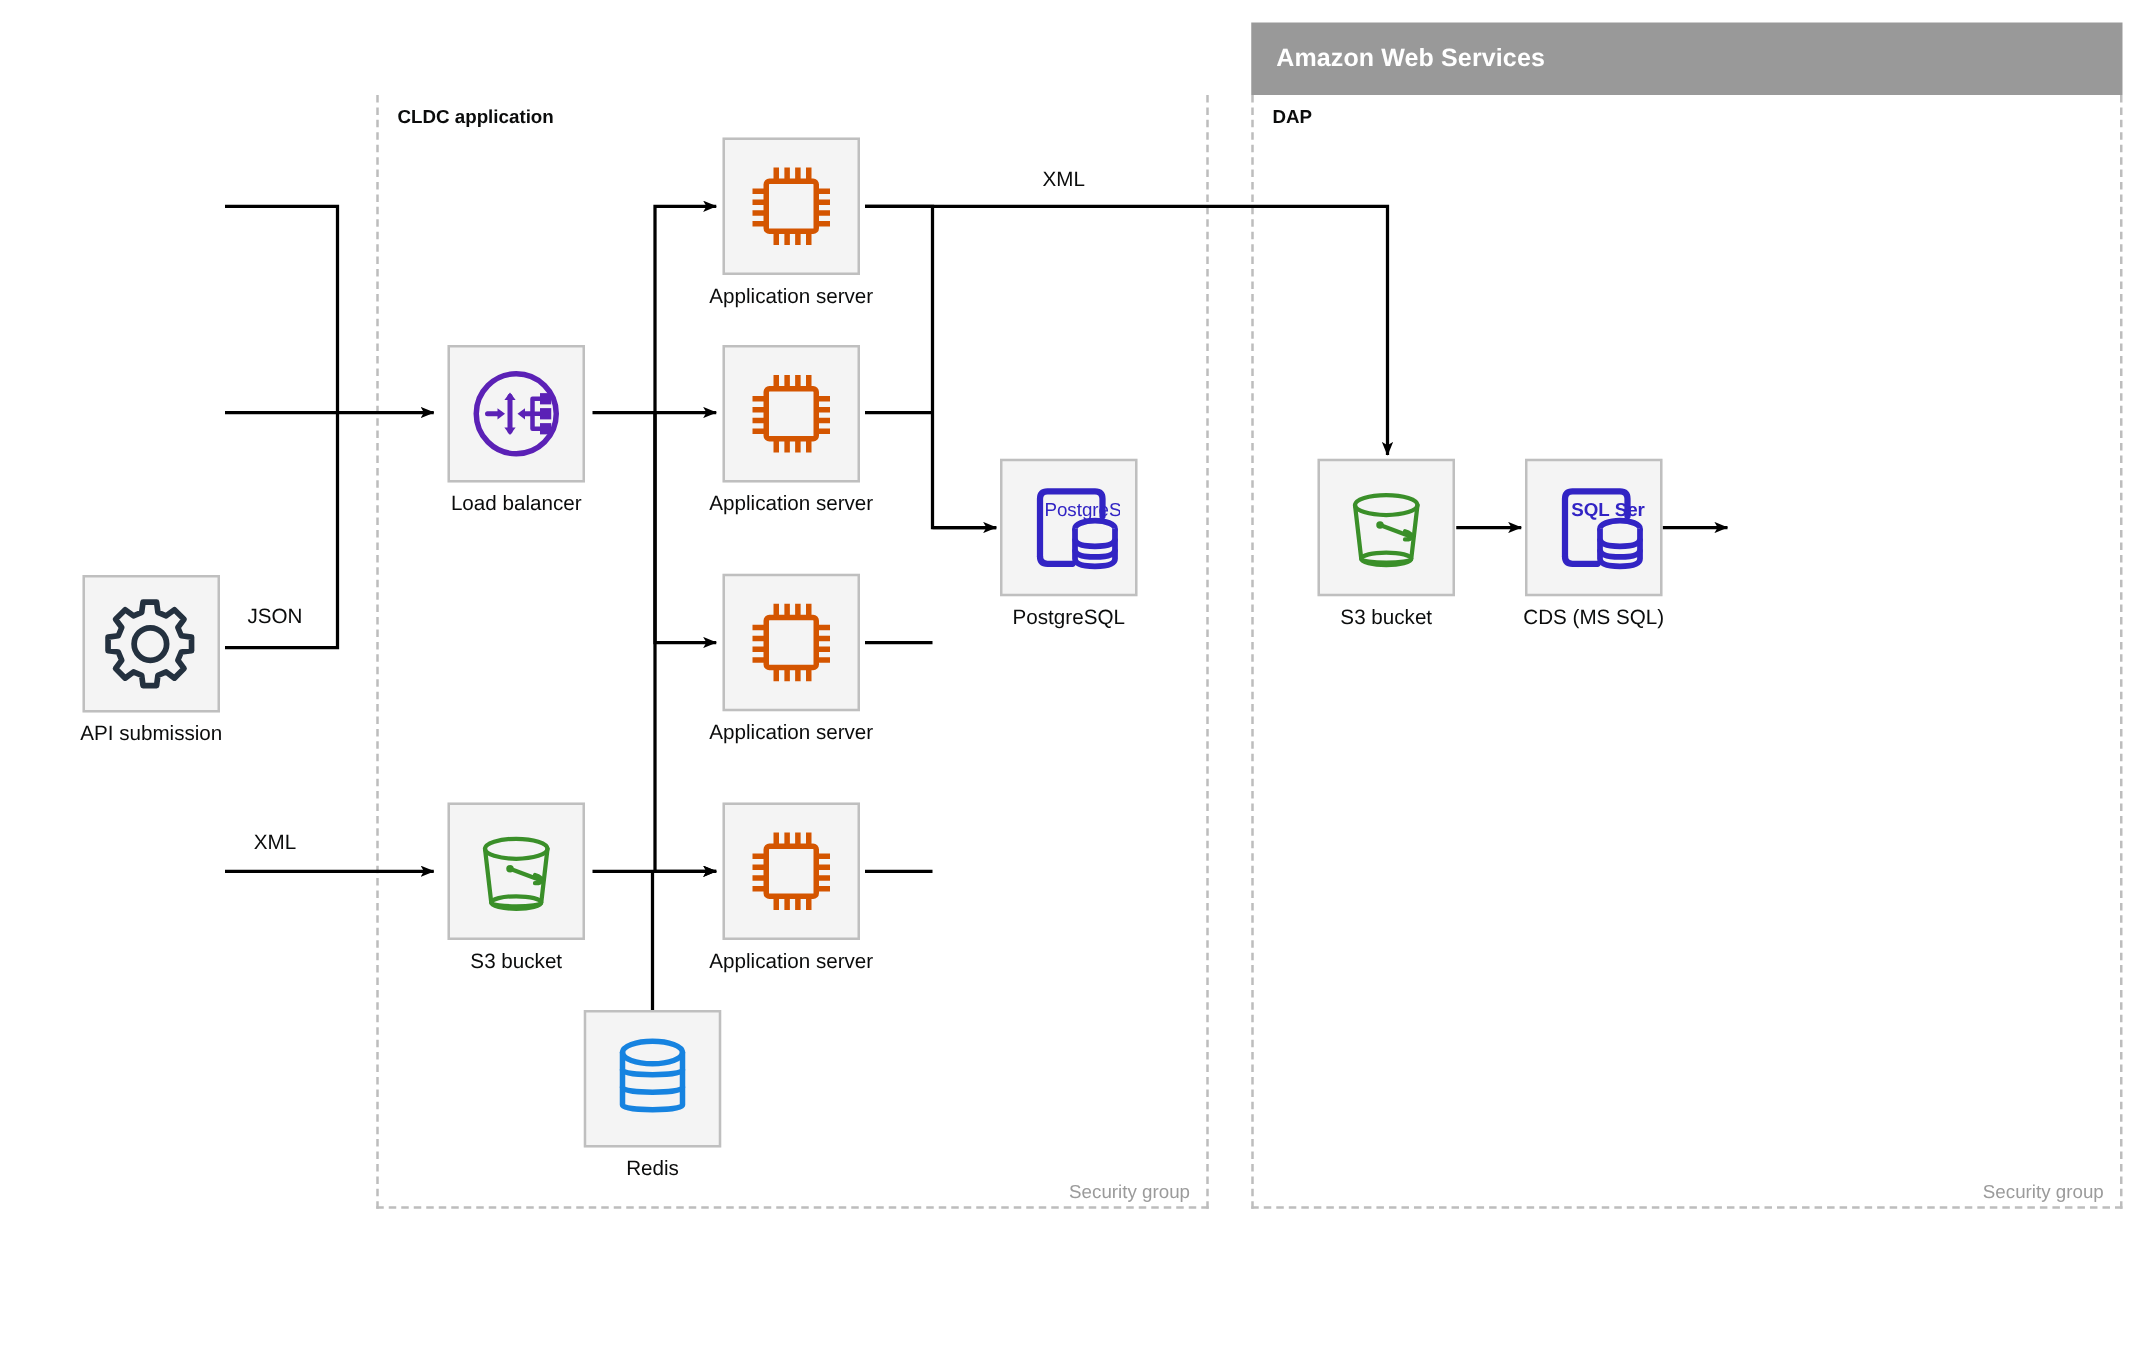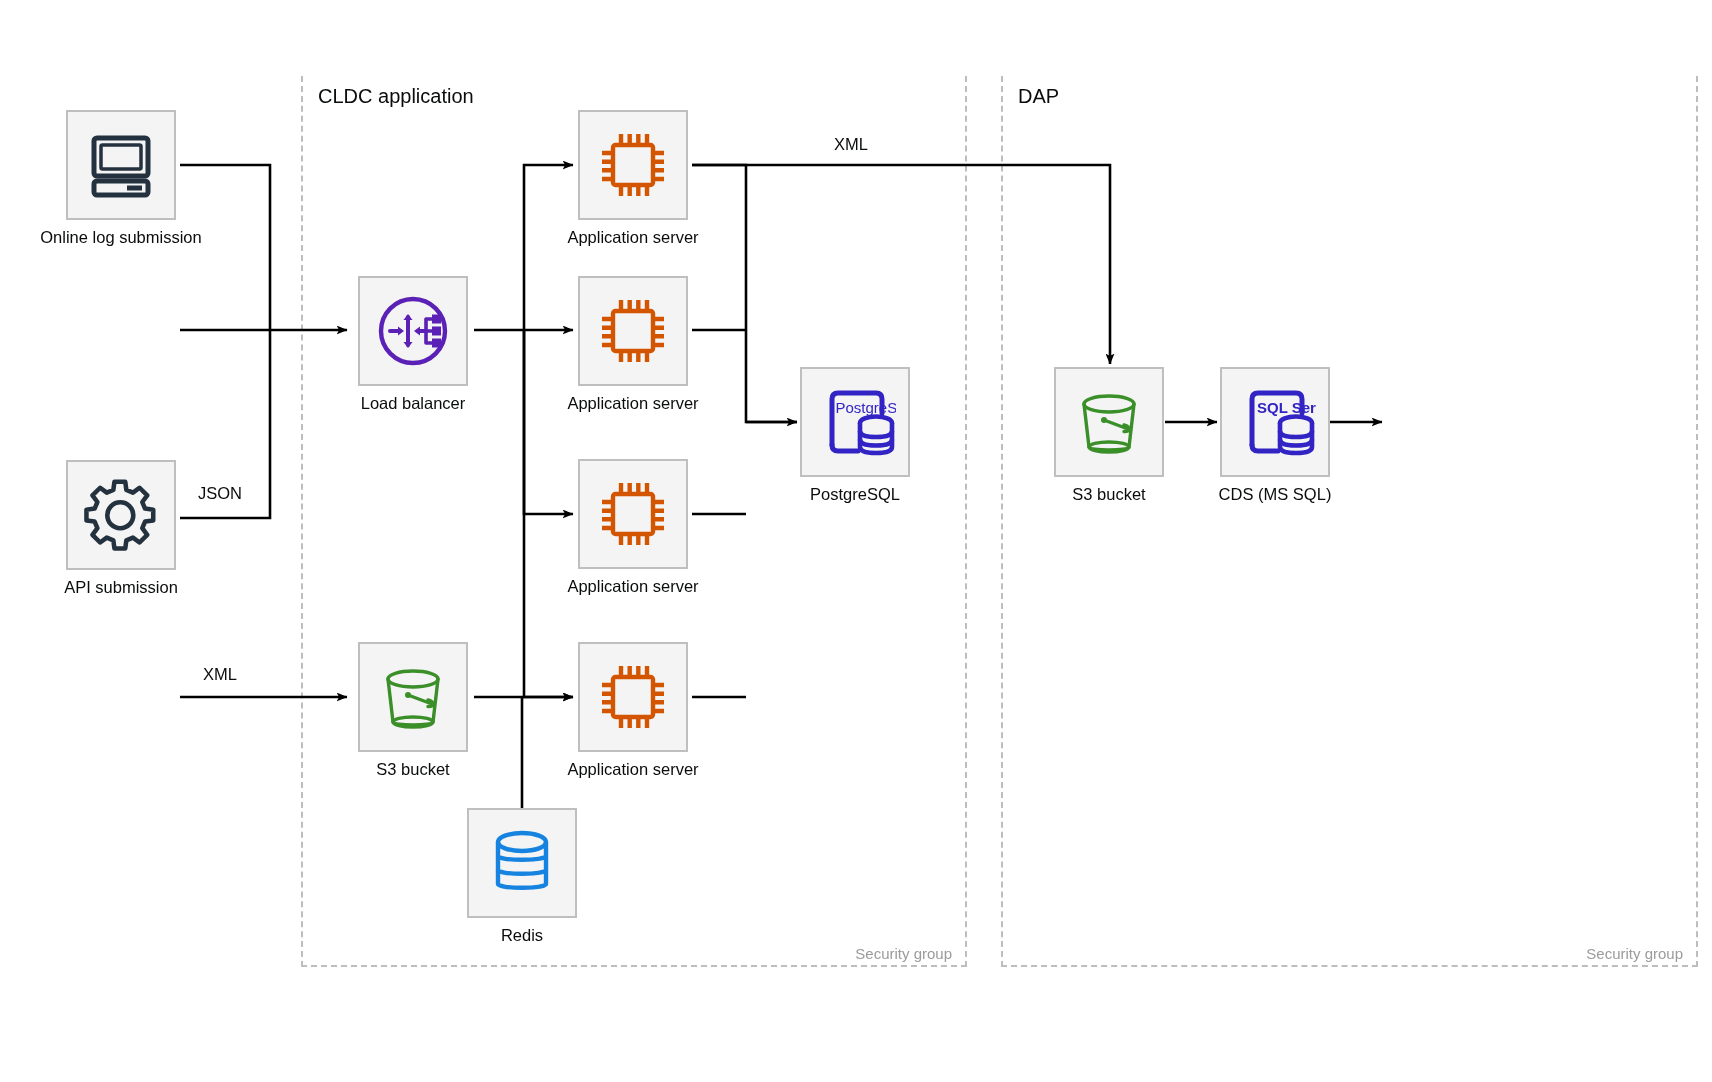--- a/index.html
+++ b/index.html
@@ -34,22 +34,22 @@
   }
   .group-dashed {
     position: absolute;
     border: 2px dashed #bdbdbd;
     border-top: none;
     box-sizing: border-box;
     background: transparent;
   }
   .inner-title {
     position: absolute;
-    font-size: 20px;
-    font-weight: normal;
+    font-size: 15px;
+    font-weight: bold;
     color: #0b0c0c;
   }
   .security-label {
     position: absolute;
     font-size: 15px;
     color: #9b9b9b;
     text-align: right;
   }
   
   .node {
@@ -98,20 +98,23 @@
 </style>
 </head>
 <body>
 
 <div id="canvas">
 
   <div class="group-dashed" style="left:301px; top:76px; width:666px; height:891px;"></div>
   <div class="inner-title" style="left:318px; top:85px;">CLDC application</div>
   <div class="security-label" style="left:707px; top:945px; width:245px;">Security group</div>
 
+  <div class="group-band" style="left:1001px; top:18px; width:697px; height:58px;">
+    <span class="group-band-title">Amazon Web Services</span>
+  </div>
   <div class="group-dashed" style="left:1001px; top:76px; width:697px; height:891px;"></div>
   <div class="inner-title" style="left:1018px; top:85px;">DAP</div>
   <div class="security-label" style="left:1438px; top:945px; width:245px;">Security group</div>
 
   <svg id="edges" viewBox="0 0 1712 1082">
     <defs>
       <marker id="arrow" markerWidth="11" markerHeight="9" refX="10.5" refY="4.5" orient="auto" markerUnits="userSpaceOnUse">
         <path d="M0,0 L11,4.5 L0,9 L2.6,4.5 Z" fill="#000000"></path>
       </marker>
     </defs>
@@ -146,33 +149,20 @@
       <path d="M180,697 L347,697" marker-end="url(#arrow)"></path>
 
       <path d="M474,697 L573,697" marker-end="url(#arrow)"></path>
     </g>
   </svg>
 
   <div class="edge-label" style="left:220px; top:484px;">JSON</div>
   <div class="edge-label" style="left:220px; top:665px;">XML</div>
   <div class="edge-label" style="left:851px; top:135px;">XML</div>
 
-  <div class="node" style="left:66px; top:110px; width:110px; height:110px;">
-    <div class="node-box" style="width:110px; height:110px;">
-      <span>
-        <svg width="72" height="72" viewBox="0 0 72 72" fill="none" stroke="#24313f" stroke-width="5" stroke-linejoin="round" stroke-linecap="round">
-          <rect x="9" y="9" width="54" height="38" rx="3"></rect>
-          <rect x="16" y="16" width="40" height="24" rx="1.5" stroke-width="3.5"></rect>
-          <rect x="9" y="52" width="54" height="14" rx="3"></rect>
-          <rect x="42" y="56.5" width="15" height="5" fill="#24313f" stroke="none"></rect>
-        </svg>
-      </span>
-    </div>
-    <div class="node-label" style="top:118px;">Online log submission</div>
-  </div>
 
 
   <div class="node" style="left:66px; top:460px; width:110px; height:97px;">
     <div class="node-box" style="width:110px; height:110px;">
       <span>
         <svg width="74" height="74" viewBox="0 0 74 74" fill="none" stroke="#24313f" stroke-width="4.6" stroke-linejoin="round" stroke-linecap="round">
           <path d="M31.5 5 L42.5 5 L43.6 13.3 L50.3 16.1 L57 11.1 L64.8 18.9 L59.8 25.6
                    L62.6 32.3 L70.9 33.4 L70.9 44.4 L62.6 45.5 L59.8 52.2 L64.8 58.9
                    L57 66.7 L50.3 61.7 L43.6 64.5 L42.5 72.8 L31.5 72.8 L30.4 64.5
                    L23.7 61.7 L17 66.7 L9.2 58.9 L14.2 52.2 L11.4 45.5 L3.1 44.4

